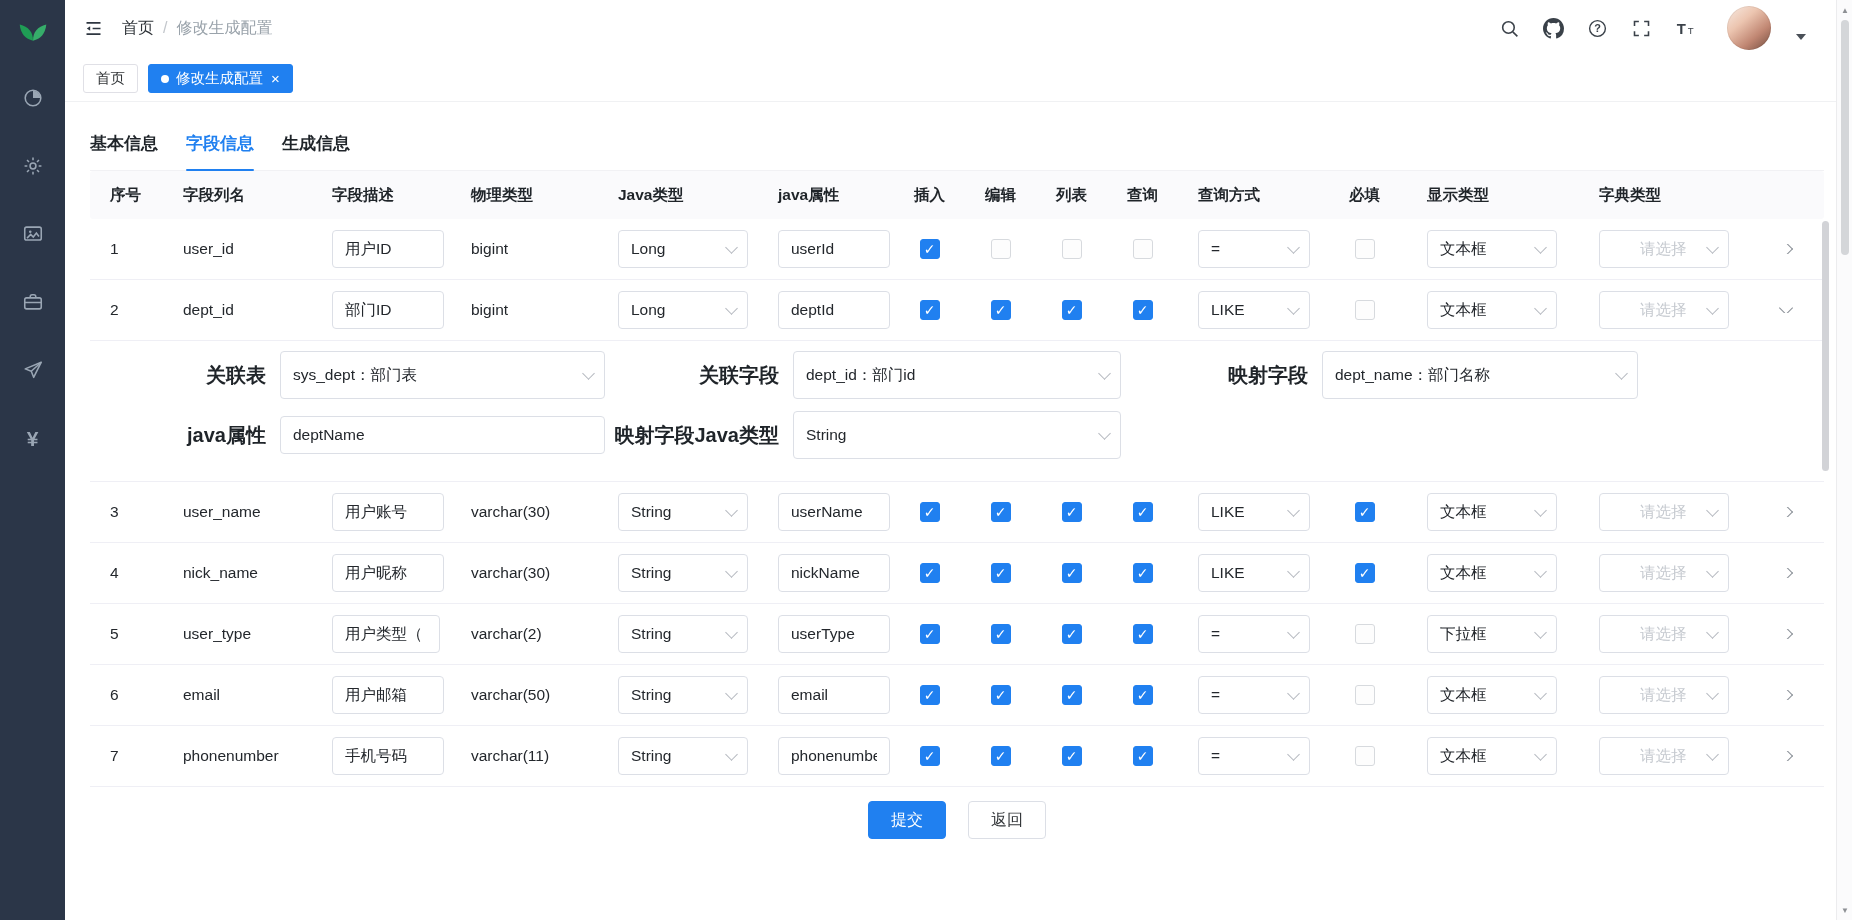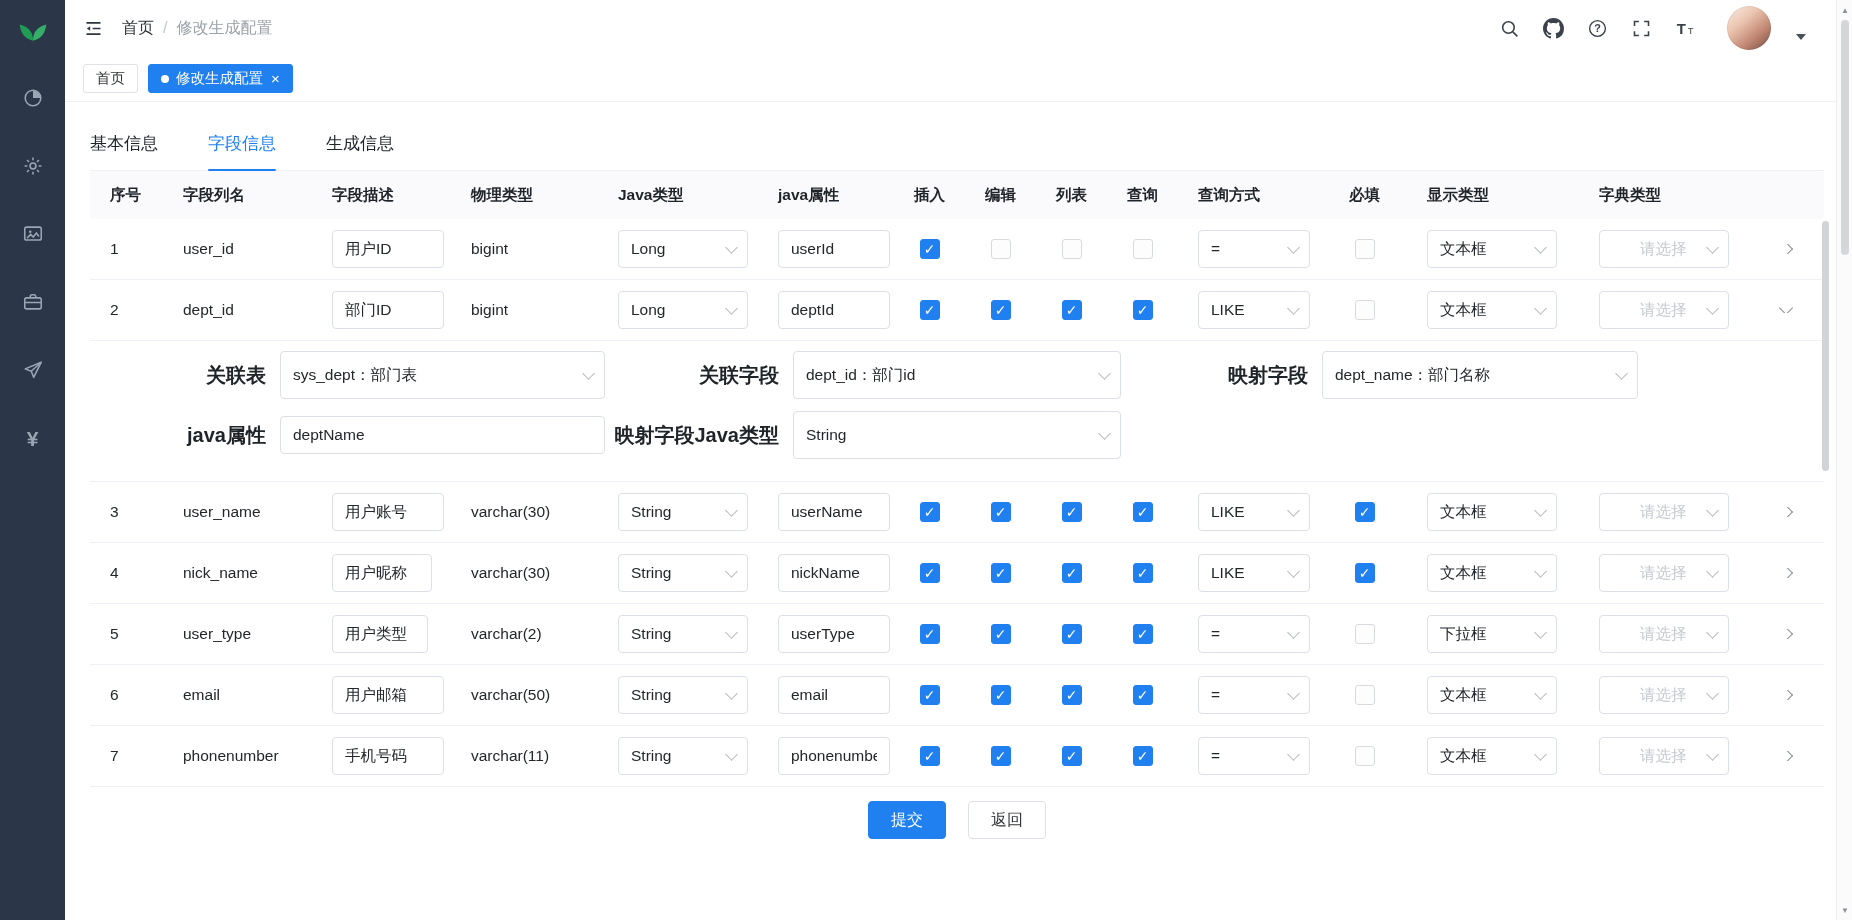--- a/index.html
+++ b/index.html
@@ -37,21 +37,21 @@
 
   
   .tagbar{ height:46px; display:flex; align-items:center; gap:10px; padding-left:18px; border-bottom:1px solid #f0f1f3; }
   .tag{ height:29px; padding:0 12px; display:flex; align-items:center; gap:7px; font-size:14.5px; border:1px solid #e0e0e6; border-radius:3px; color:#333639; background:#fff; cursor:pointer; }
   .tag.active{ background:var(--accent); border-color:var(--accent); color:#fff; }
   .tag-dot{ width:8px; height:8px; border-radius:50%; background:#fff; }
   .tag-close{ font-size:15px; margin-left:1px; }
 
   
   .content{ flex:1; padding:0 28px 0 25px; position:relative; min-width:0; }
-  .tabs{ display:flex; gap:50px; padding-top:30px; border-bottom:1px solid #f1f1f4; }
+  .tabs{ display:flex; gap:28px; padding-top:30px; border-bottom:1px solid #f1f1f4;font-weight:bold; }
   .tab{ font-size:17px; color:#1f2429; padding-bottom:15px; position:relative; cursor:pointer; }
   .tab.active{ color:var(--accent); }
   .tab.active::after{ content:""; position:absolute; left:0; right:0; bottom:-1px; height:2px; border-radius:2px; background:var(--accent); }
 
   .switch-row{ display:flex; align-items:center; gap:15px; margin:22px 0 16px; font-size:16px; color:#23272c; height:28px; }
   .switch{ width:48px; height:24px; border-radius:12px; background:var(--accent); position:relative; cursor:pointer; flex:0 0 48px; }
   .switch .knob{ position:absolute; right:3px; top:3px; width:18px; height:18px; border-radius:50%; background:#fff; box-shadow:0 1px 2px rgba(0,0,0,.2); }
   .assoc-link{ color:var(--accent); cursor:pointer; }
 
   
@@ -412,21 +412,21 @@
                   <i class="chev"></i>
                 </div>
               </div>
               <div class="cell center">
                 <i class="arrow"></i>
               </div>
             </div>
             <div class="trow">
               <div class="cell">4</div>
               <div class="cell">nick_name</div>
-              <div class="cell"><input class="txt" value="用户昵称" style="width: 100px;"></div>
+              <div class="cell"><input class="txt" value="用户昵称" style="width: 112px;"></div>
               <div class="cell">varchar(30)</div>
               <div class="cell">
                 <div class="select" style="width: 130px;">
                   <span class="val">String</span>
                   <i class="chev"></i>
                 </div>
               </div>
               <div class="cell"><input class="txt" value="nickName" style="width: 112px;"></div>
               <div class="cell center">
                 <span class="cb checked">✓</span>
@@ -461,21 +461,21 @@
                   <i class="chev"></i>
                 </div>
               </div>
               <div class="cell center">
                 <i class="arrow"></i>
               </div>
             </div>
             <div class="trow">
               <div class="cell">5</div>
               <div class="cell">user_type</div>
-              <div class="cell"><input class="txt" value="用户类型（" style="width: 96px;"></div>
+              <div class="cell"><input class="txt" value="用户类型（" style="width: 108px;"></div>
               <div class="cell">varchar(2)</div>
               <div class="cell">
                 <div class="select" style="width: 130px;">
                   <span class="val">String</span>
                   <i class="chev"></i>
                 </div>
               </div>
               <div class="cell"><input class="txt" value="userType" style="width: 112px;"></div>
               <div class="cell center">
                 <span class="cb checked">✓</span>

